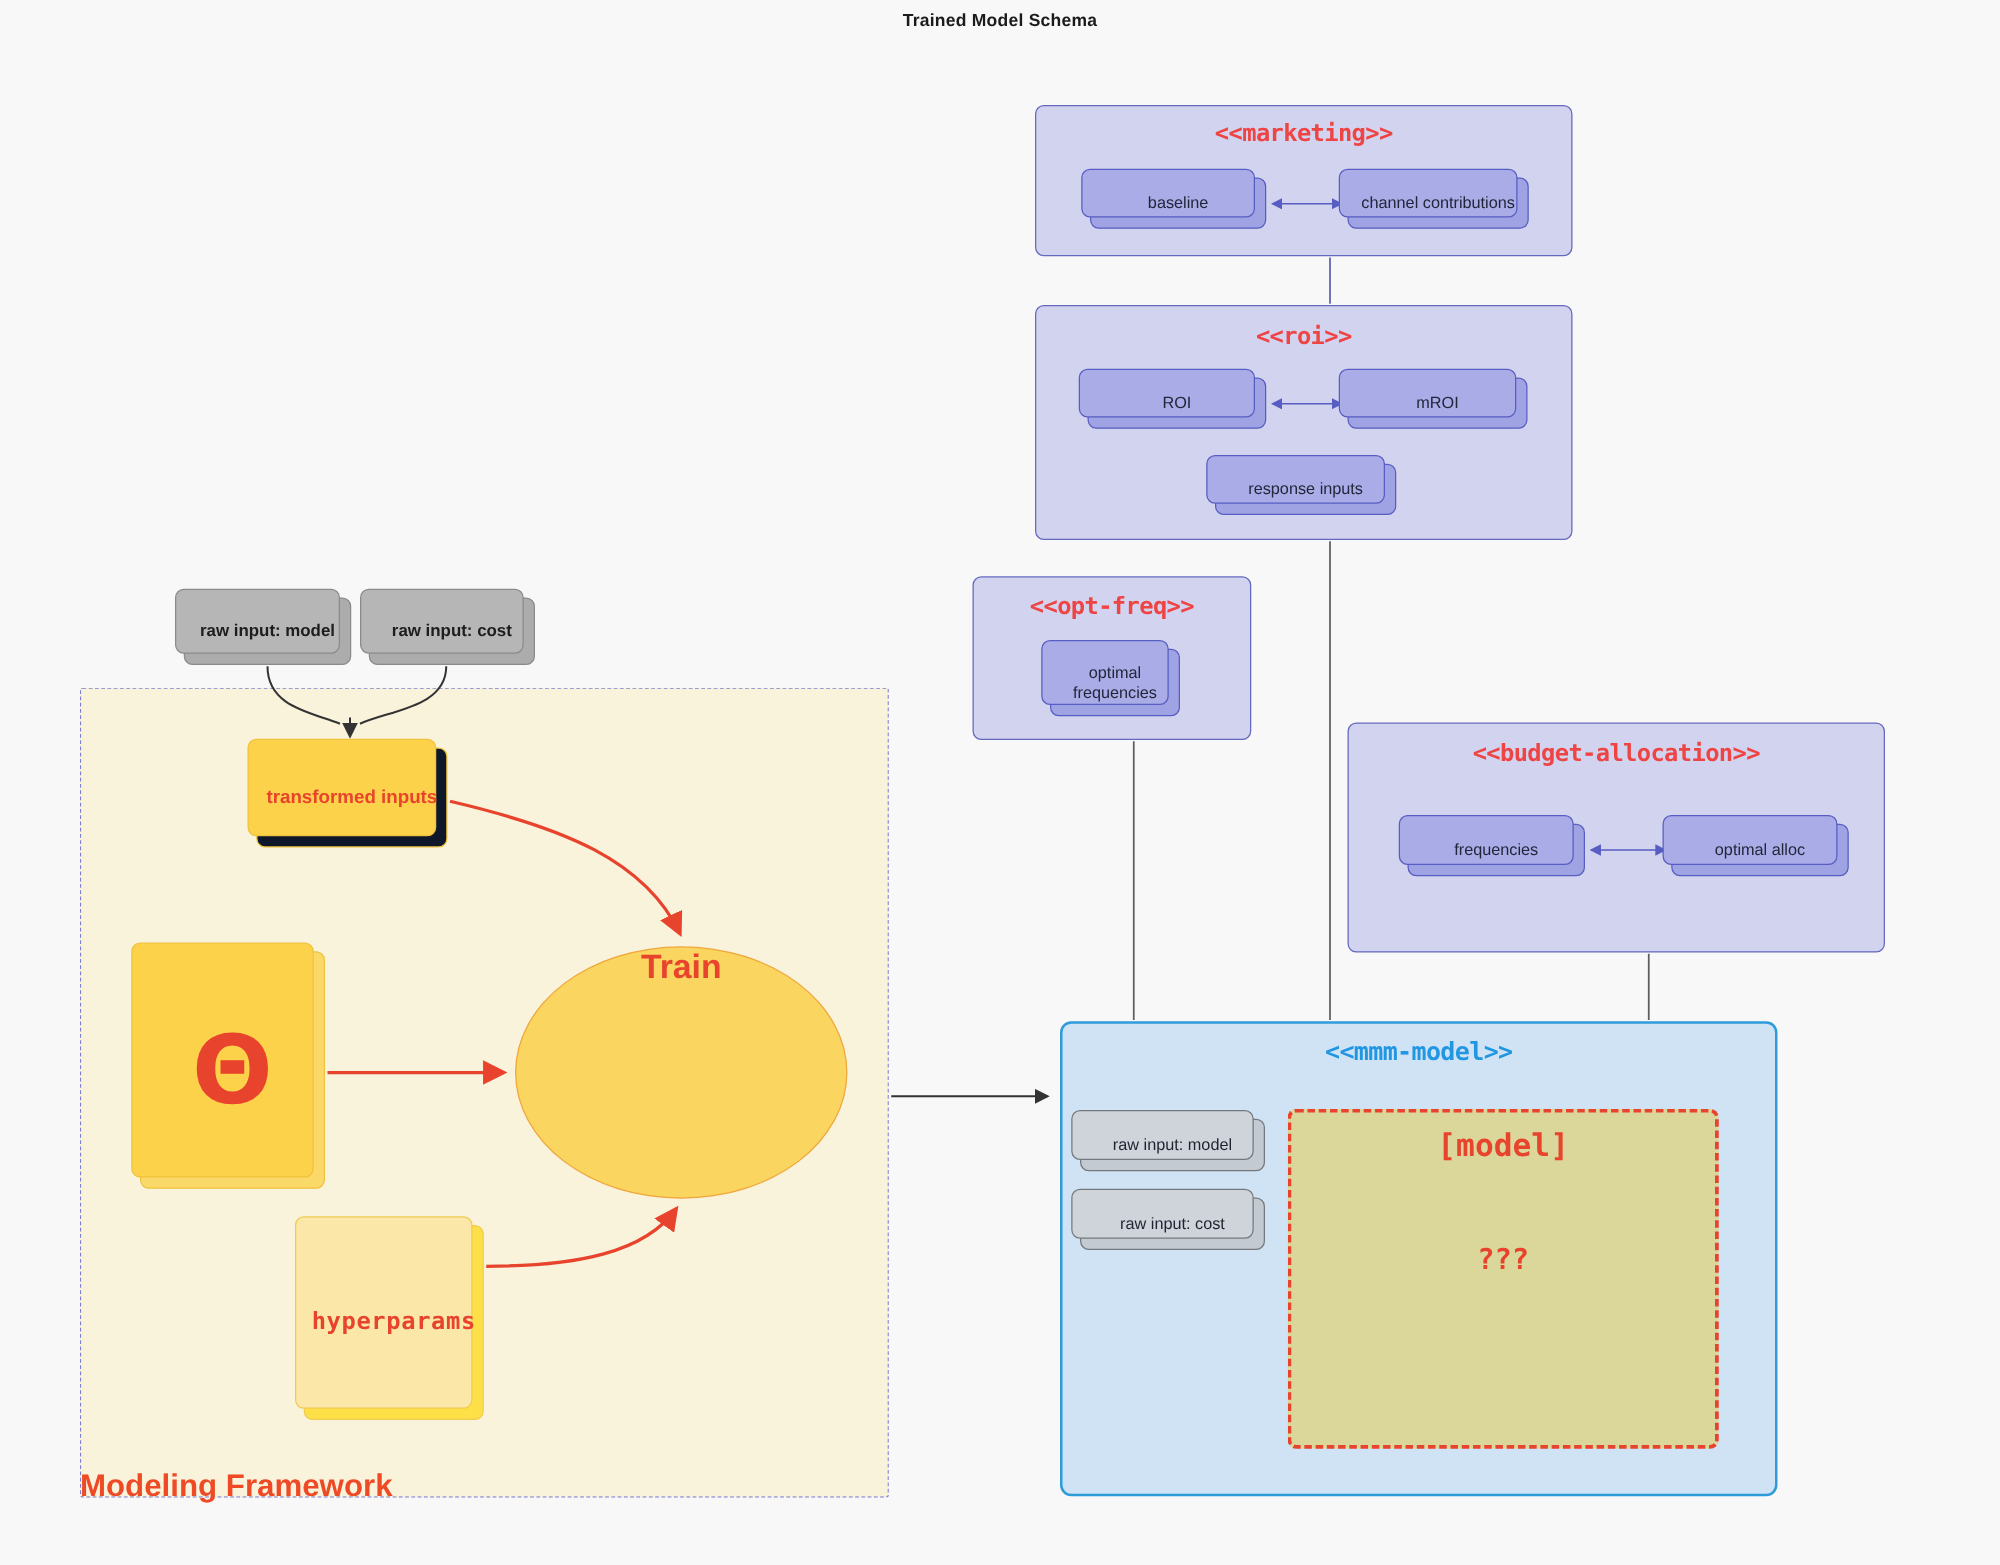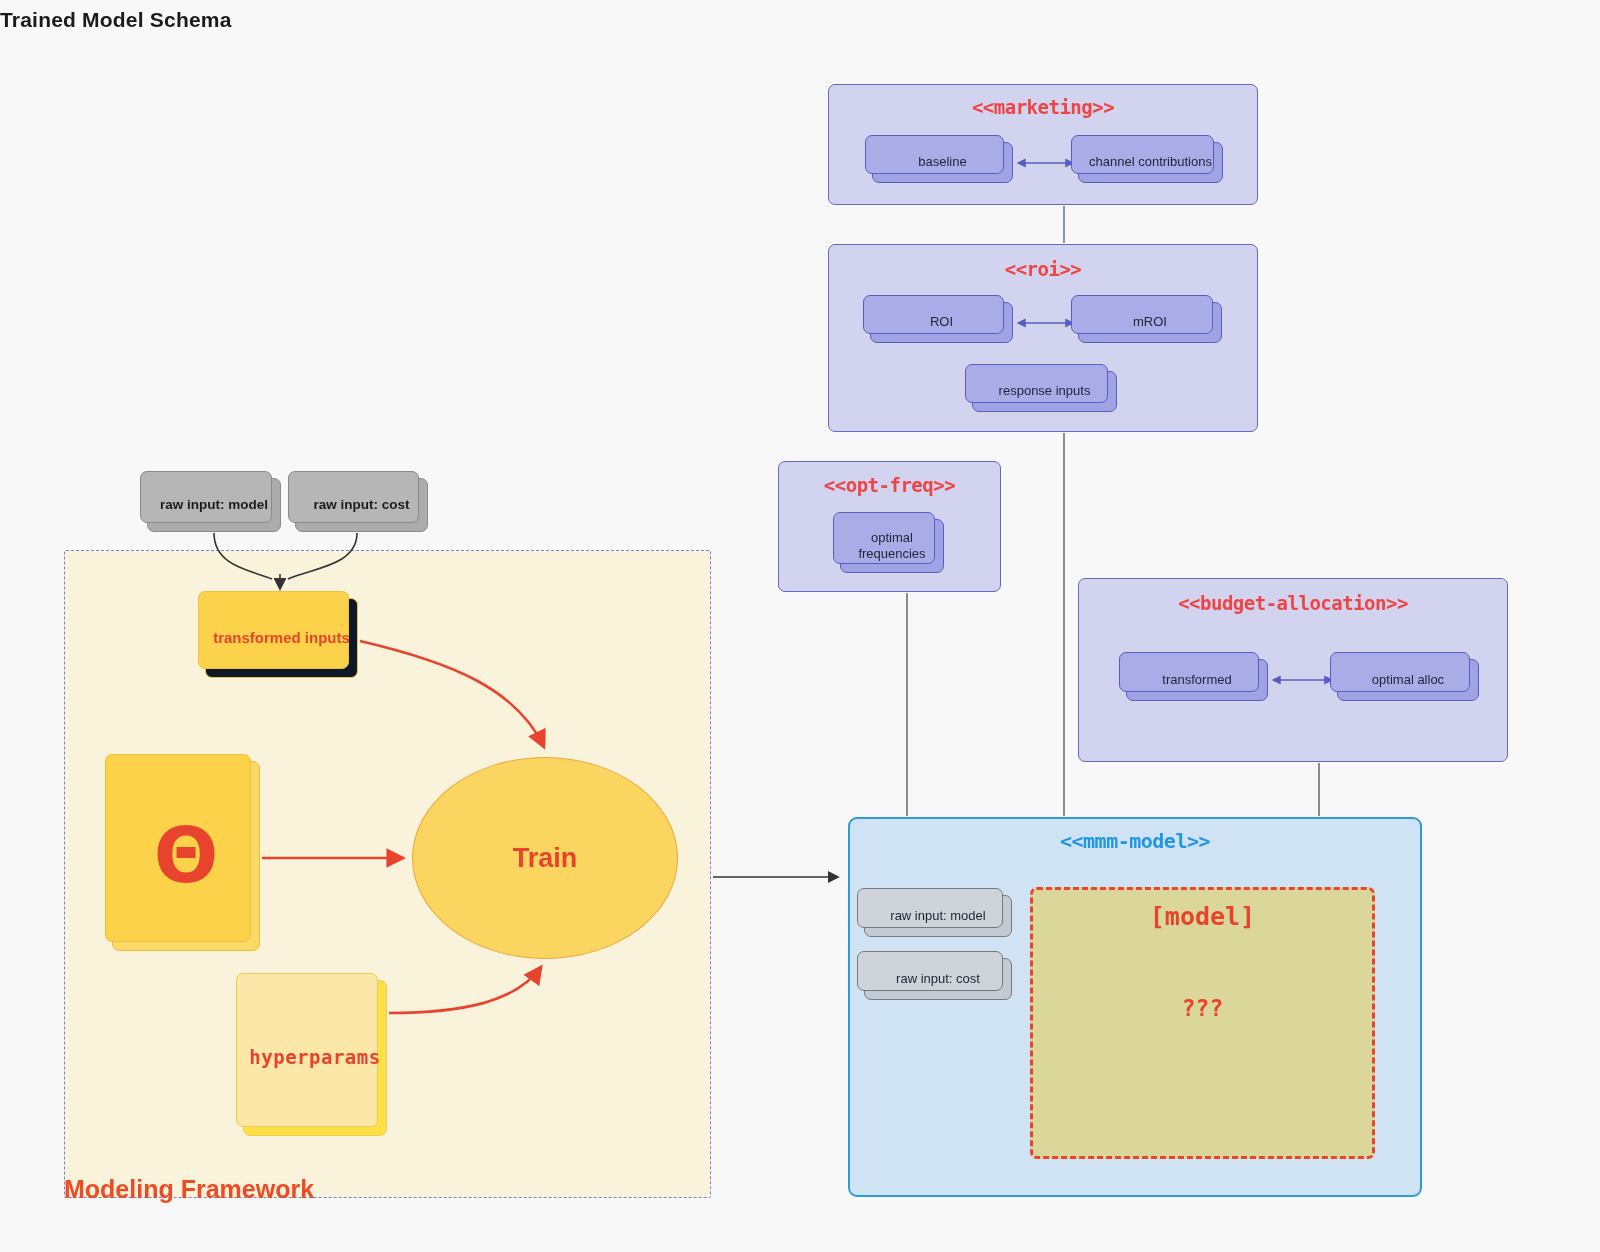--- a/index.html
+++ b/index.html
@@ -9,21 +9,22 @@
     -webkit-font-smoothing:antialiased;
   }
   .canvas {
     position:relative;
     width:1600px; height:1252px;
     background:#f8f8f8;
     overflow:hidden;
   }
   .diagram-title {
     position:absolute; left:0; top:8px; width:100%;
-    font-size:21px; font-weight:bold; color:#1b1b1b;
+    text-align:center;
+    font-size:14px; font-weight:bold; color:#1b1b1b;
     letter-spacing:0.2px;
   }
   
   .group {
     position:absolute; z-index:1;
     border-radius:7px;
     box-sizing:border-box;
   }
   .purple-group {
     background:#d2d3ee;
@@ -74,21 +75,21 @@
   .yellow-light.stack::before { background:#fbe7a8; border:1.6px solid #f2ca50; }
   .theta-glyph {
     font-size:76px; font-weight:900; color:#e8432c;
     font-family:"DejaVu Sans", sans-serif;
     line-height:1;
   }
   .train-ellipse {
     position:absolute; z-index:10; box-sizing:border-box;
     background:#fad55f; border:1.6px solid #efa63b;
     border-radius:50%;
-    display:flex; align-items:center; justify-content:center;
+    display:flex; align-items:flex-start; justify-content:center;
     font-size:27px; font-weight:bold; color:#e8432c;
   }
   .mono-red {
     font-family:"DejaVu Sans Mono", monospace;
     color:#e8432c; font-weight:bold;
   }
   .transformed-label { font-size:15px; }
   .hyper-label { font-size:19px; letter-spacing:0.5px; }
   .model-box {
     position:absolute; z-index:10; box-sizing:border-box;
@@ -187,21 +188,21 @@
   </div>
   <div class="node purple-node stack" style="left:972px; top:371px; width:145px; height:41px;">
     <span>response inputs</span>
   </div>
 
   <div class="node purple-node stack" style="left:840px; top:519px; width:104px; height:54px; padding:0 6px;">
     <span>optimal frequencies</span>
   </div>
 
   <div class="node purple-node stack" style="left:1126px; top:659px; width:142px; height:42px;">
-    <span>transformed</span>
+    <span>frequencies</span>
   </div>
   <div class="node purple-node stack" style="left:1337px; top:659px; width:142px; height:42px;">
     <span>optimal alloc</span>
   </div>
 
   <div class="node bluegray-node stack" style="left:864px; top:895px; width:148px; height:42px;">
     <span>raw input: model</span>
   </div>
   <div class="node bluegray-node stack" style="left:864px; top:958px; width:148px; height:42px;">
     <span>raw input: cost</span>

